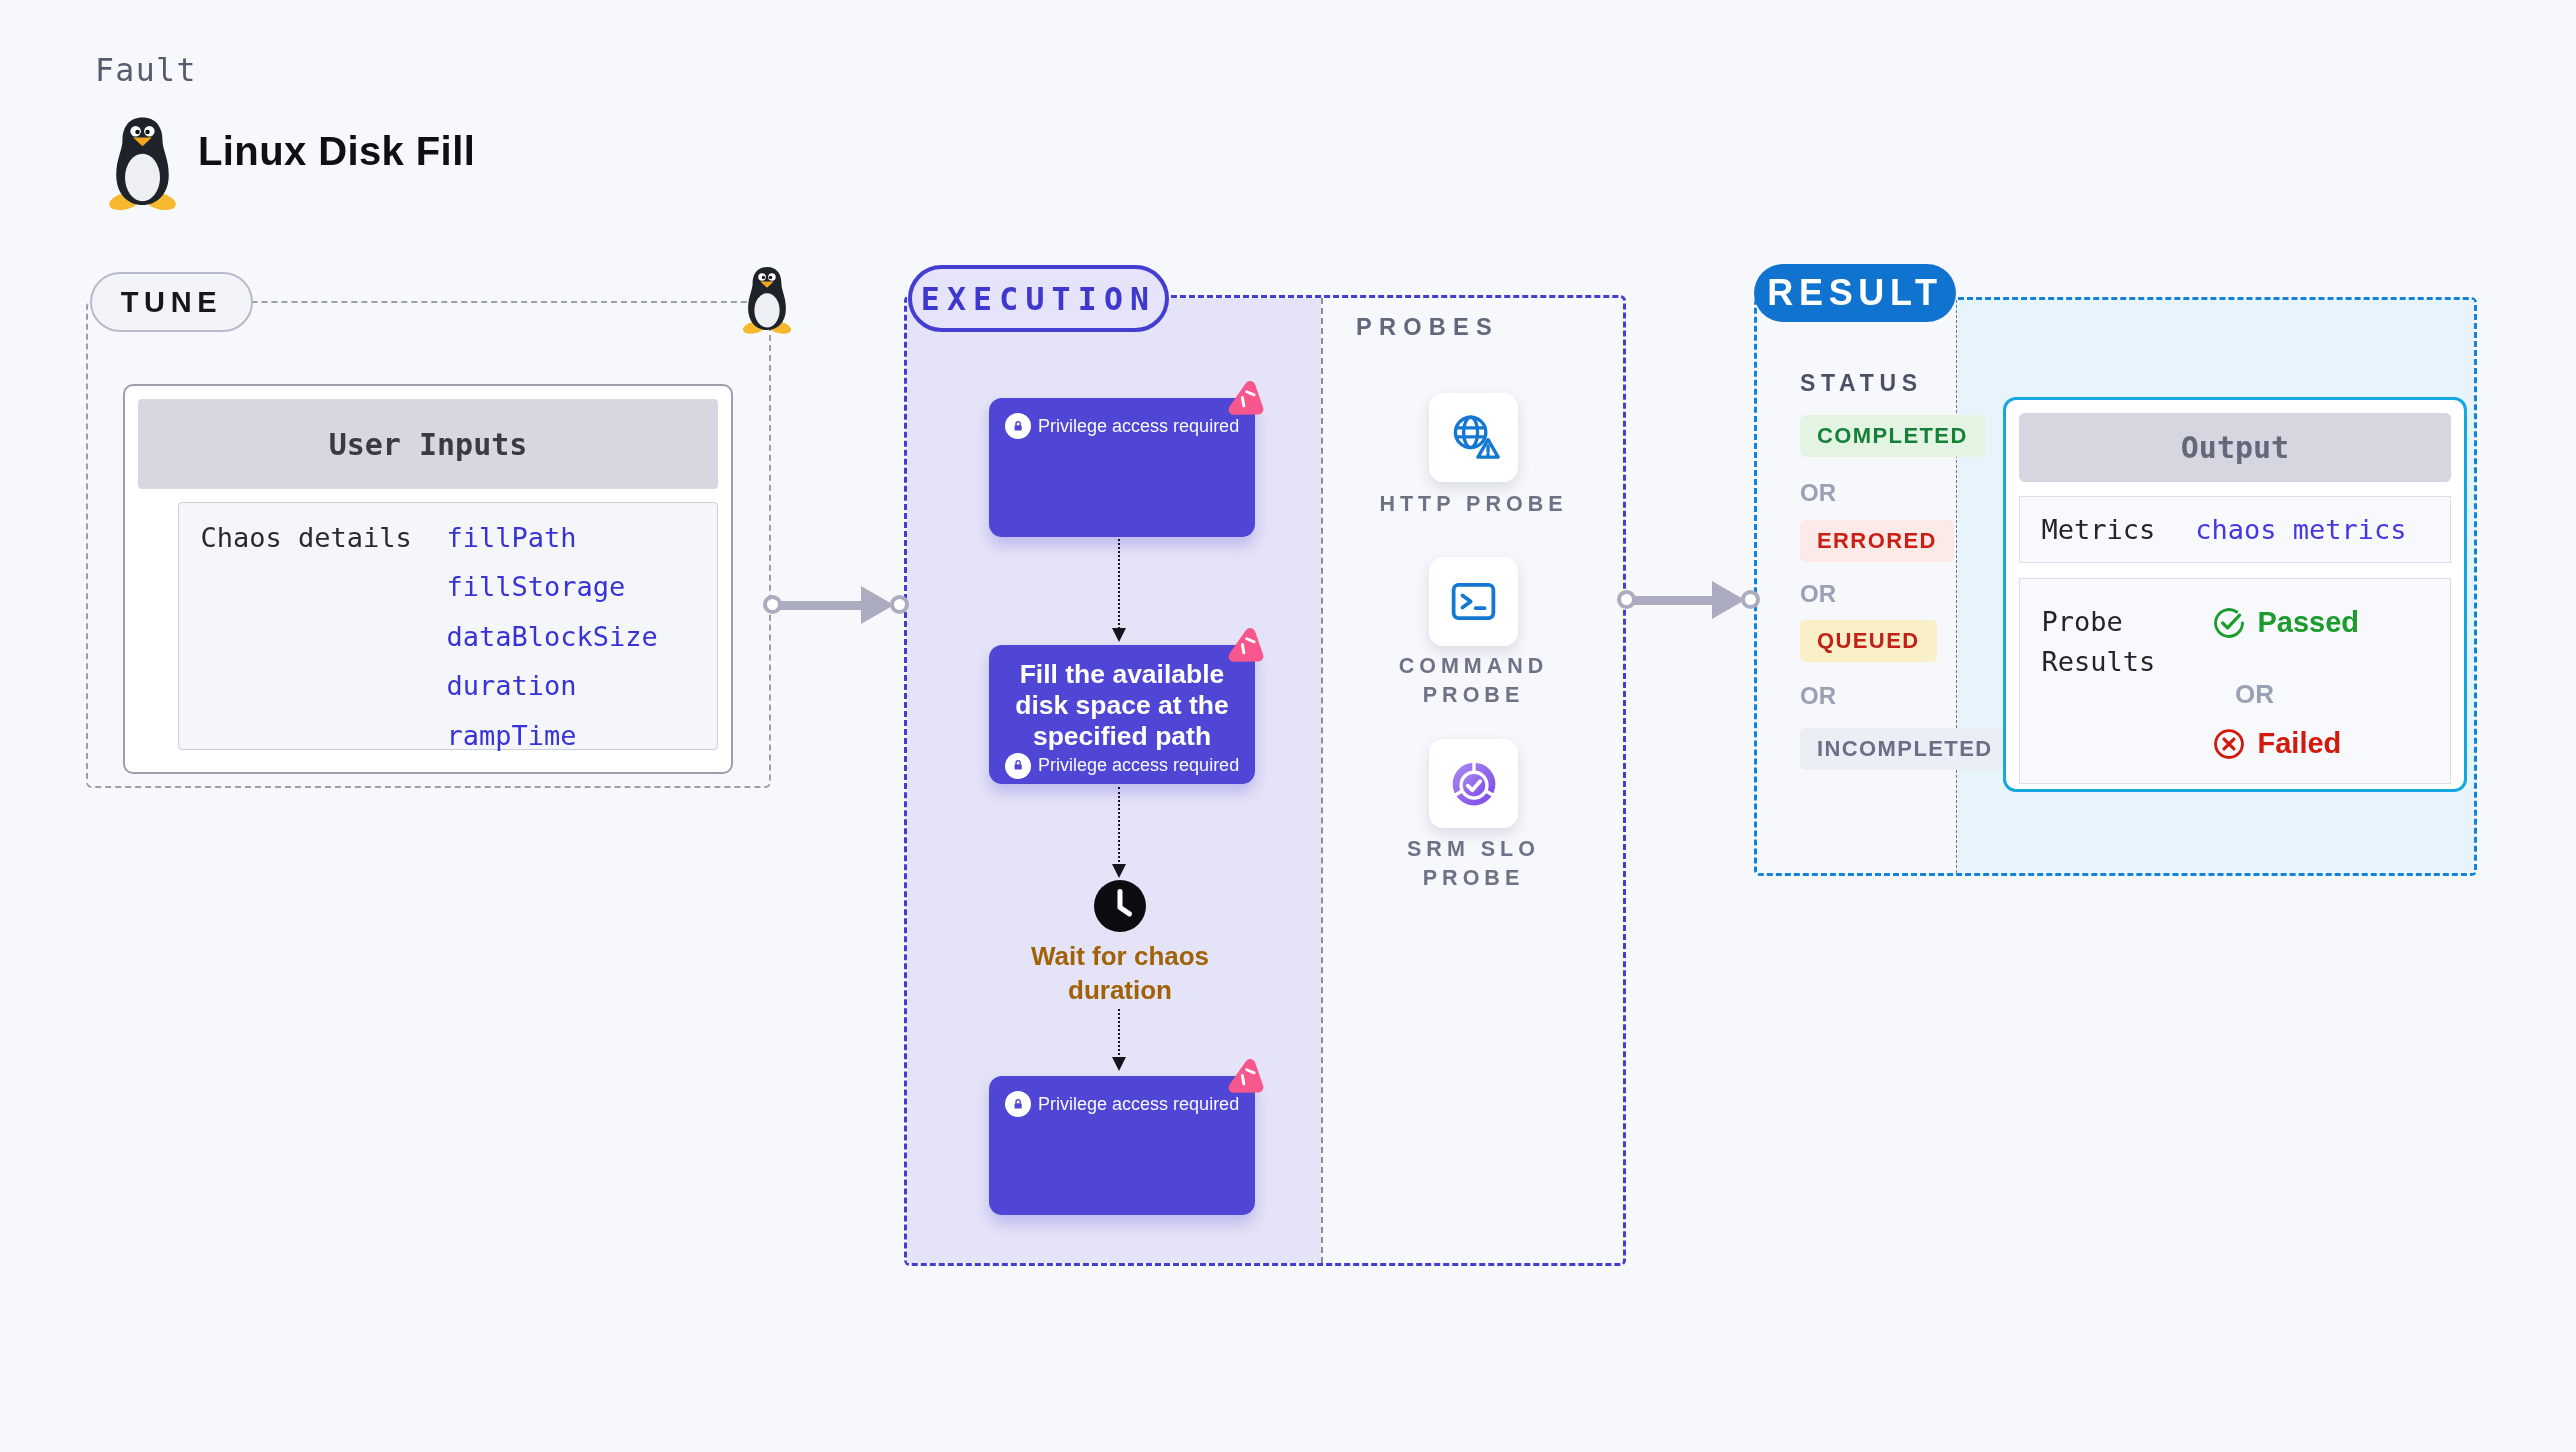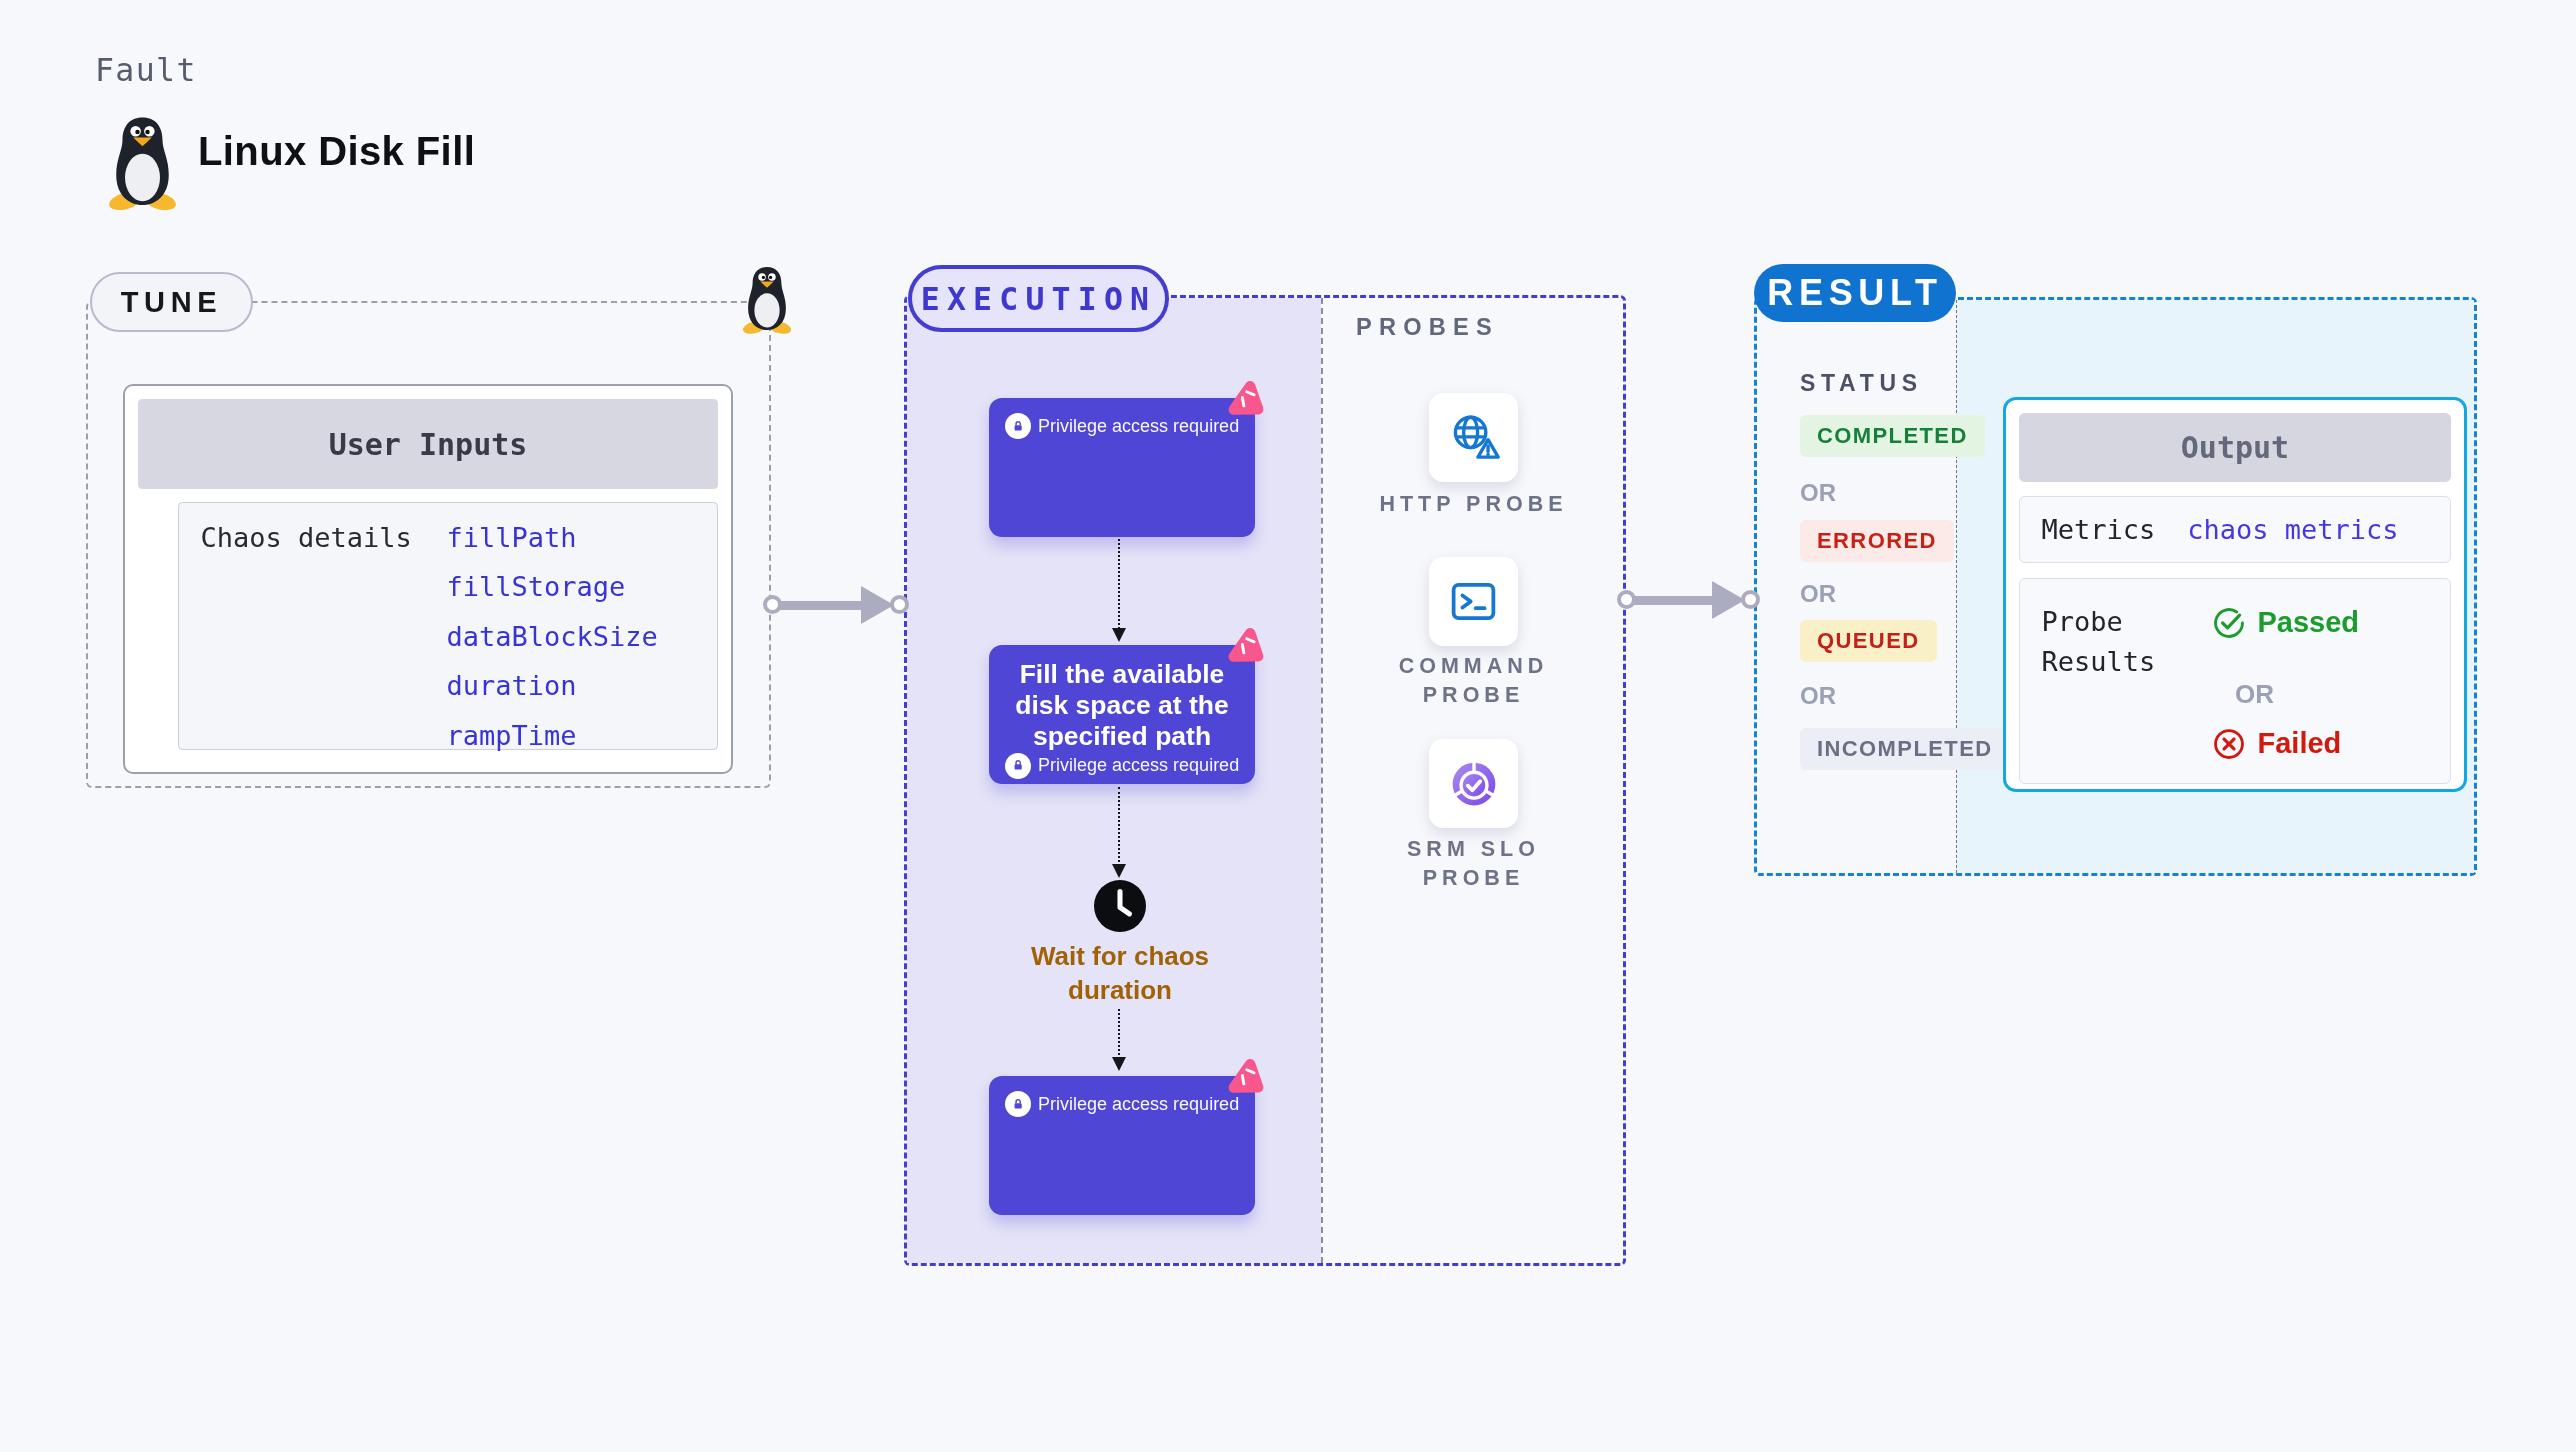--- a/index.html
+++ b/index.html
@@ -82,24 +82,24 @@
   .b-green{background:var(--green-bg);color:var(--green);}
   .b-red{background:var(--red-bg);color:var(--red);}
   .b-yellow{background:var(--yellow-bg);color:var(--yellow-text);}
   .b-gray{background:var(--gray-bg);color:var(--gray-text);}
   .or{left:1800px;font-size:24px;font-weight:700;color:var(--or-gray);z-index:2;}
 
   .output-card{left:2003px;top:397px;width:464px;height:395px;background:#fff;border:3.6px solid var(--output-cyan);
                border-radius:13px;z-index:2;padding:13px;}
   .out-head{height:69px;background:#d6d6e0;border-radius:5.7px;display:flex;align-items:center;justify-content:center;
             font-size:30px;font-weight:700;color:#63687a;}
-  .out-row{margin-top:14.3px;background:#f8f9fc;border:1.4px solid #dcdee8;border-radius:6px;position:relative;}
+  .out-row{margin-top:14.3px;background:#f8f9fc;border:1.4px solid #dcdee8;border-radius:0;position:relative;}
   .row-metrics{height:67px;display:flex;align-items:center;}
   .row-metrics .lbl{margin-left:21.5px;font-size:27px;color:#22252e;}
-  .row-metrics .val{margin-left:32px;font-size:27px;color:#4538e4;}
+  .row-metrics .val{margin-left:40px;font-size:27px;color:#4538e4;}
   .row-probe{height:206px;}
   .row-probe .lbl{position:absolute;left:21.5px;top:23px;width:165px;font-size:27px;color:#22252e;line-height:1.5;}
   .pr-passed{position:absolute;left:192px;top:27px;display:flex;align-items:center;gap:11.5px;
              font-size:29px;font-weight:700;color:var(--passed-green);}
   .pr-or{position:absolute;left:215px;top:100px;font-size:26px;font-weight:700;color:var(--or-gray);}
   .pr-failed{position:absolute;left:192px;top:148px;display:flex;align-items:center;gap:11.5px;
              font-size:29px;font-weight:700;color:var(--failed-red);}
 </style>
 </head>
 <body>

